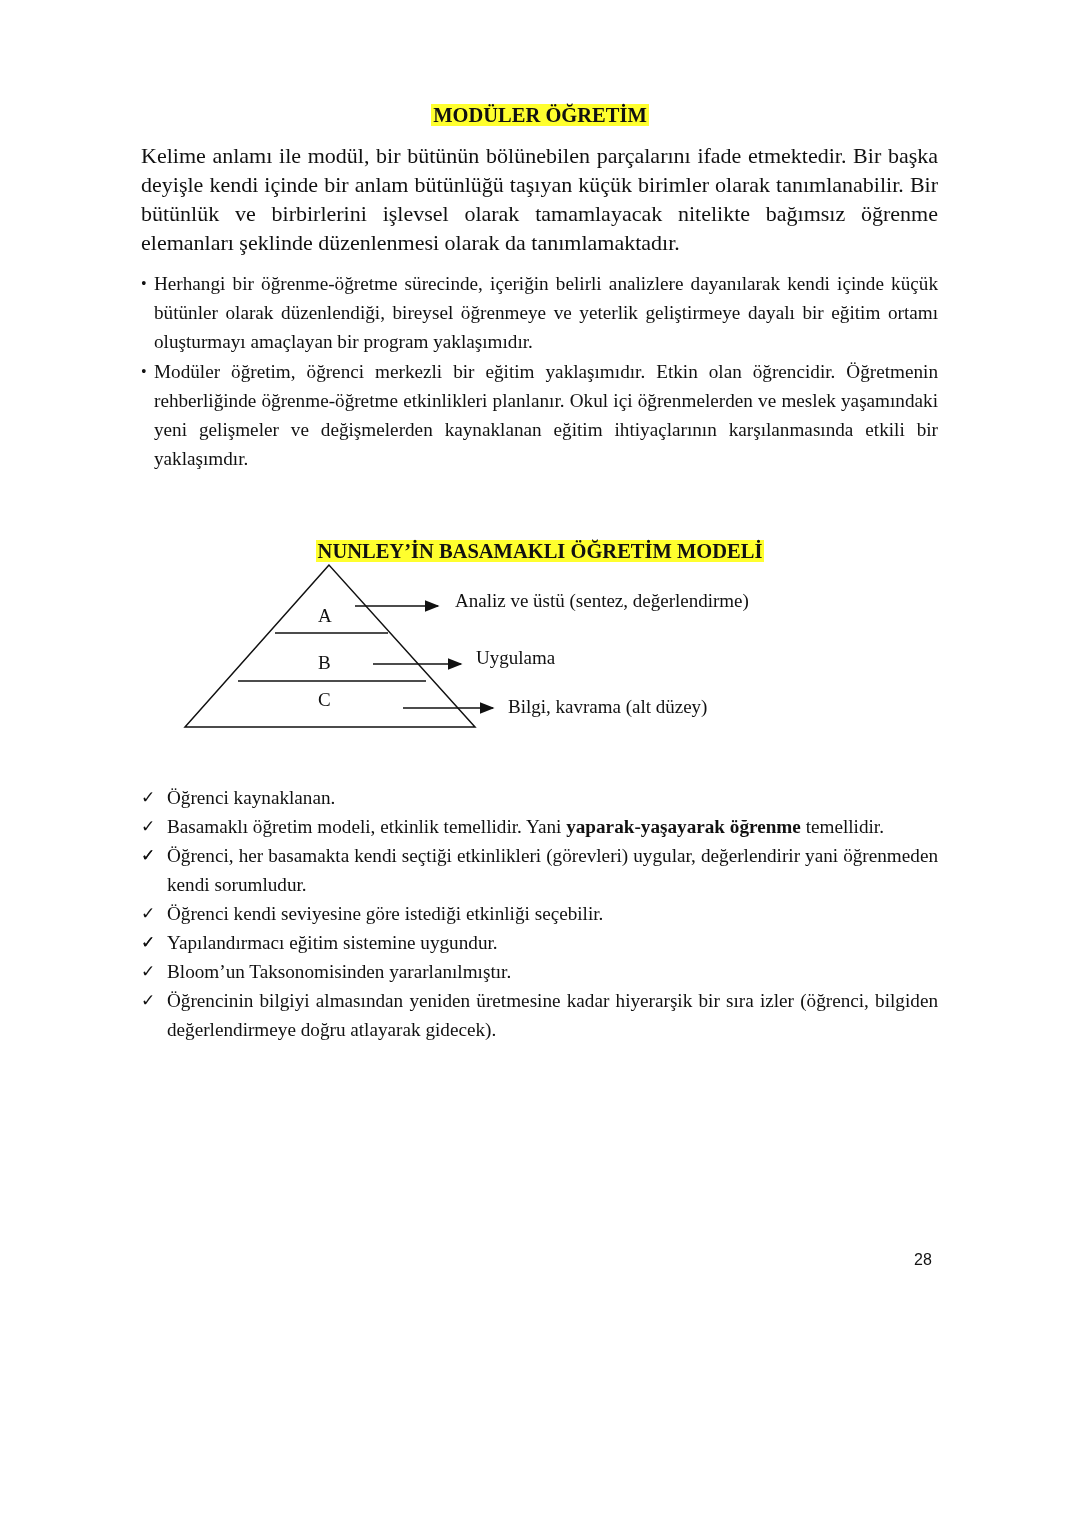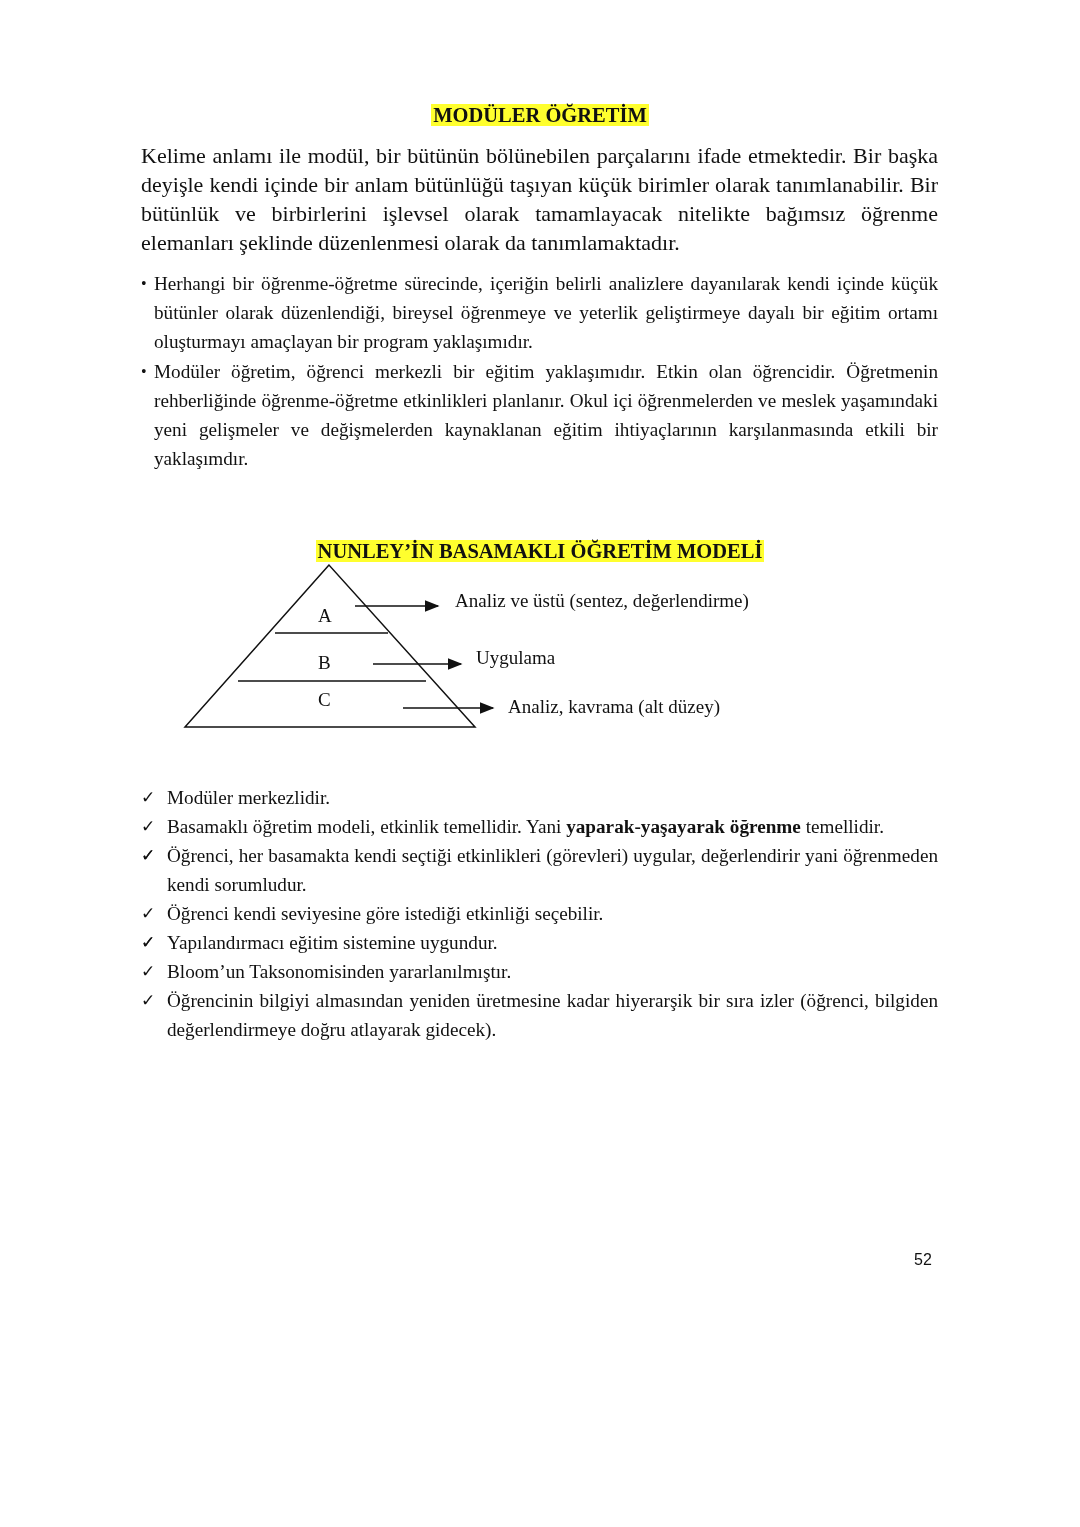--- a/index.html
+++ b/index.html
@@ -65,26 +65,26 @@
     <line x1="373" y1="664" x2="461" y2="664" stroke="#111111" stroke-width="1.5" marker-end="url(#arrowhead)"></line>
     <line x1="403" y1="708" x2="493" y2="708" stroke="#111111" stroke-width="1.5" marker-end="url(#arrowhead)"></line>
   </svg>
 
   <div class="diag-label" style="left:318px; top:605px;">A</div>
   <div class="diag-label" style="left:318px; top:652px;">B</div>
   <div class="diag-label" style="left:318px; top:689px;">C</div>
 
   <div class="diag-label" style="left:455px; top:590px;text-align:center;">Analiz ve üstü (sentez, değerlendirme)</div>
   <div class="diag-label" style="left:476px; top:647px;">Uygulama</div>
-  <div class="diag-label" style="left:508px; top:696px;">Analiz, kavrama (alt düzey)</div>
+  <div class="diag-label" style="left:508px; top:696px;">Bilgi, kavrama (alt düzey)</div>
 
   <ul class="check-list" style="top:783px;">
     <li>
       <span class="chk">✓</span>
-      <span>Modüler merkezlidir.</span>
+      <span>Öğrenci kaynaklanan.</span>
     </li>
     <li>
       <span class="chk">✓</span>
       <span>Basamaklı öğretim modeli, etkinlik temellidir. Yani </span><span class="bold">yaparak-yaşayarak öğrenme</span><span> temellidir.</span>
     </li>
     <li>
       <span class="chk">✓</span>
     </li>
     <li>
       <span class="chk">✓</span>
@@ -104,14 +104,14 @@
     <li>
       <span class="chk">✓</span>
       <span>Bloom’un Taksonomisinden yararlanılmıştır.</span>
     </li>
     <li>
       <span class="chk">✓</span>
       <span>Öğrencinin bilgiyi almasından yeniden üretmesine kadar hiyerarşik bir sıra izler (öğrenci, bilgiden değerlendirmeye doğru atlayarak gidecek).</span>
     </li>
   </ul>
 
-  <div class="page-num">52</div>
+  <div class="page-num">28</div>
 </div>
 
 </body></html>

